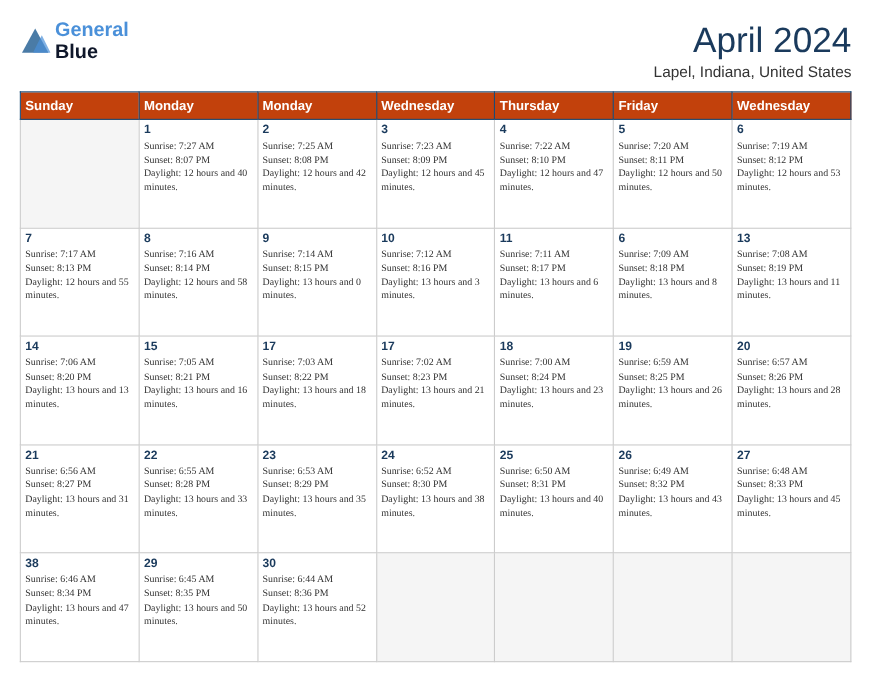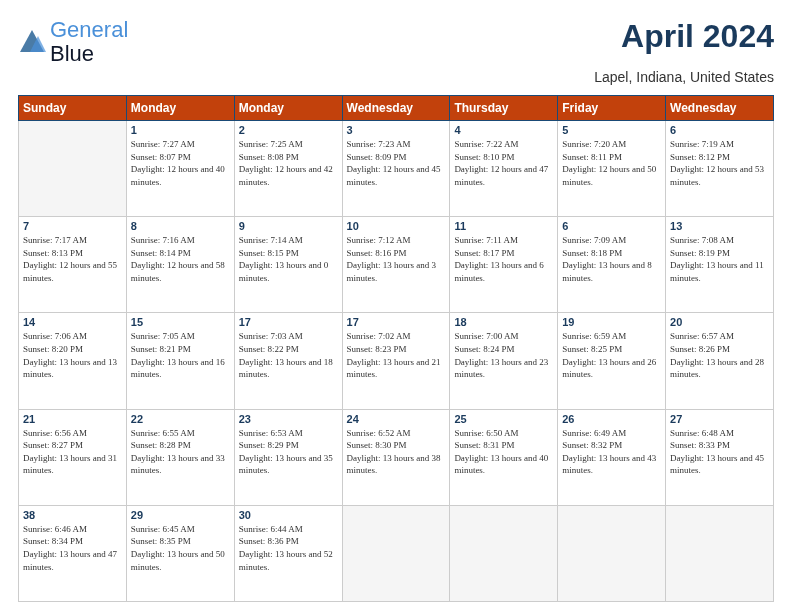--- a/index.html
+++ b/index.html
@@ -21,45 +21,45 @@
       display: flex;
       justify-content: space-between;
       align-items: flex-start;
       margin-bottom: 10px;
     }
     .logo {
       display: flex;
       align-items: center;
     }
     .logo-text {
-      font-size: 22px;
-      font-weight: normal;
+      font-size: 18px;
+      font-weight: bold;
       color: #1a3a5c;
       line-height: 1.1;
     }
     .logo-text span {
       color: #4a90d9;
     }
     .logo-icon {
       width: 28px;
       height: 28px;
       margin-right: 4px;
     }
     .title-block {
       text-align: right;
     }
     .main-title {
       font-size: 32px;
-      font-weight: bold;
+      font-weight: normal;
       color: #1a3a5c;
     }
     .subtitle {
       font-size: 14px;
       color: #333;
-      margin-top: 14px;
+      margin-top: 2px;
     }
     .calendar {
       width: 100%;
       border-collapse: collapse;
       flex: 1;
       table-layout: fixed;
     }
     .calendar th {
       background: #c2410c;
       color: #fff;

